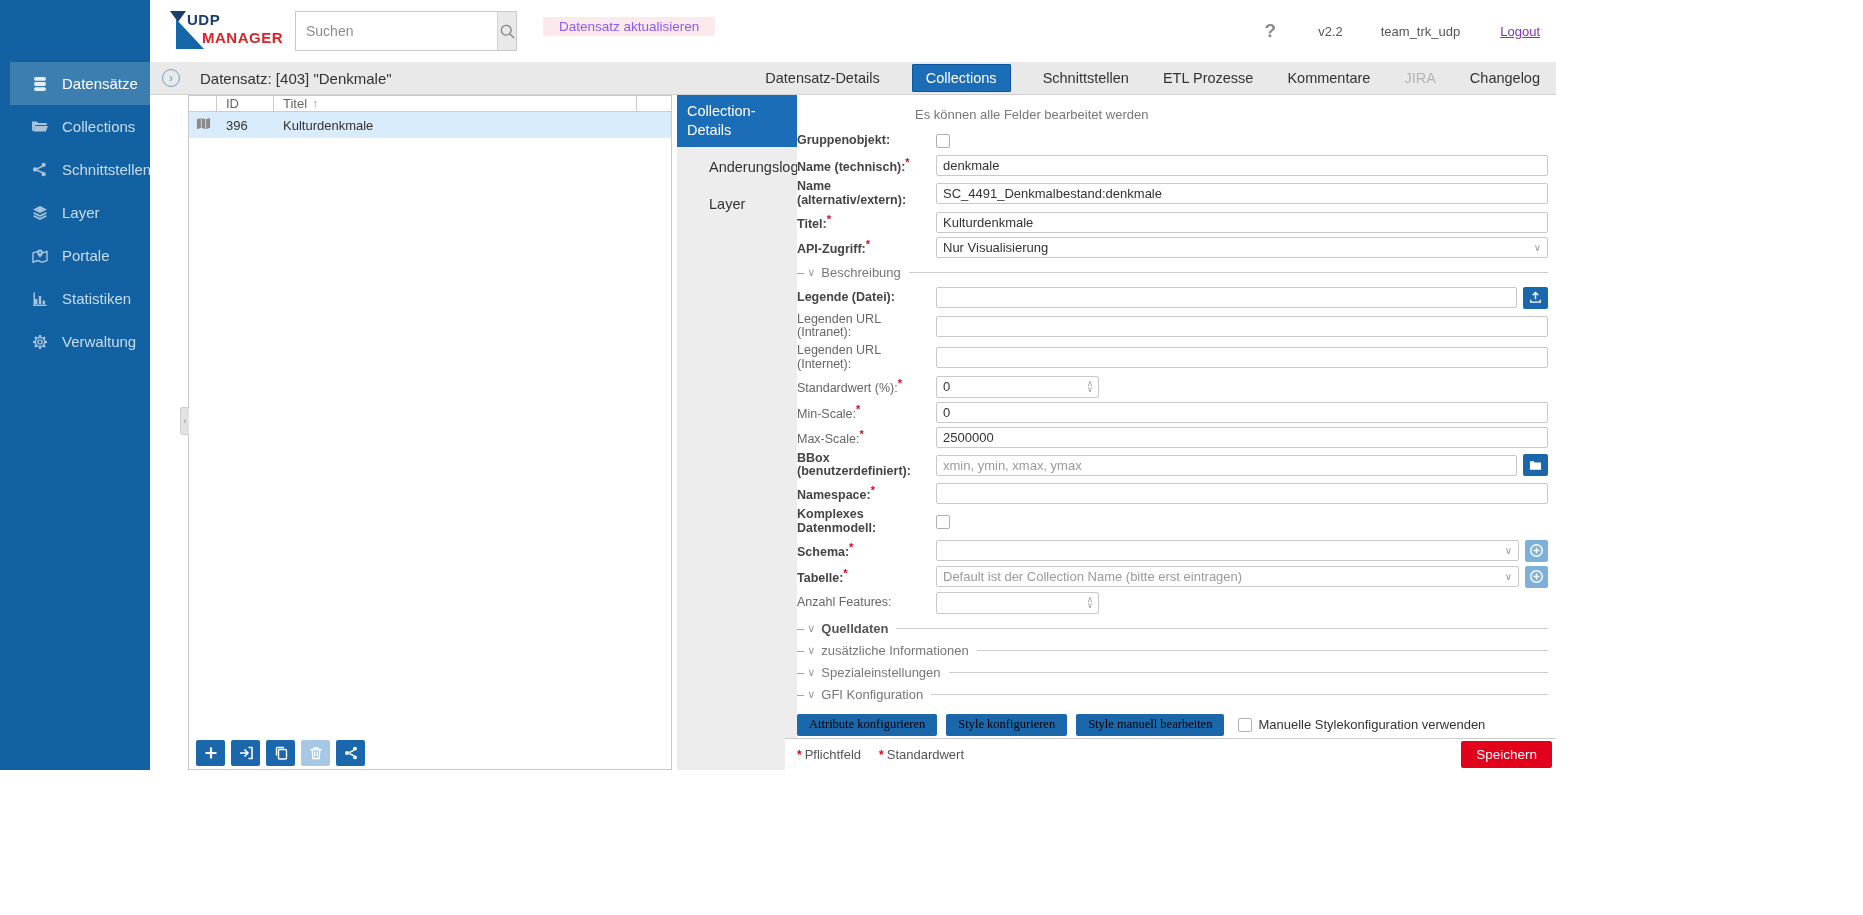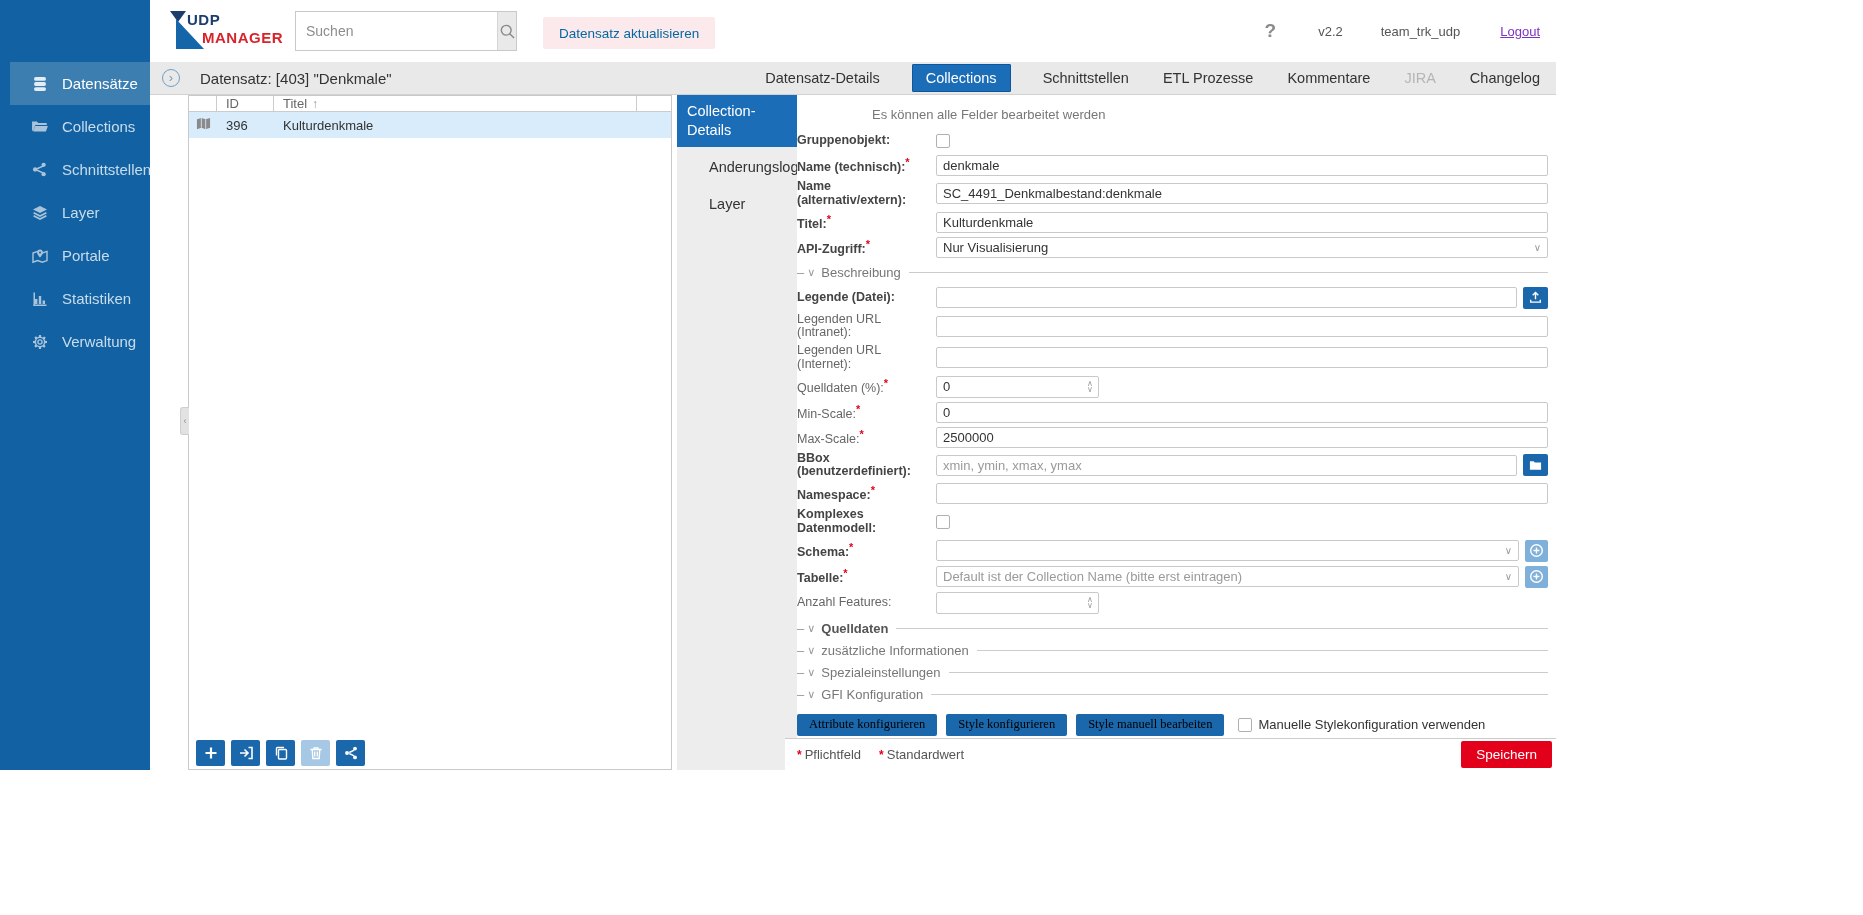--- a/index.html
+++ b/index.html
@@ -18,21 +18,21 @@
   
   .topbar { position:absolute; left:150px; top:0; width:1406px; height:62px; background:#fff; }
   .logo { position:absolute; left:20px; top:9px; width:110px; height:44px; }
   .logo-mark { position:absolute; left:0; top:0; }
   .logo-udp { position:absolute; left:17px; top:2px; font-size:15px; font-weight:bold; color:#1c3e6d; letter-spacing:0.5px; }
   .logo-manager { position:absolute; left:32px; top:20px; font-size:15px; font-weight:bold; color:#d8232a; letter-spacing:0.5px; }
   .search { position:absolute; left:145px; top:11px; width:222px; height:40px; border:1px solid #c9c9c9; display:flex; background:#fff; }
   .search input { flex:1; border:none; outline:none; padding:0 10px; font-size:14px; color:#333; font-family:inherit; }
   .search input::placeholder { color:#8d8d8d; }
   .search-btn { width:33px; border:none; border-left:1px solid #d5d5d5; background:#e9e9e9; color:#888; display:flex; align-items:center; justify-content:center; cursor:pointer; }
-  .refresh-btn { position:absolute; left:393px; top:17px; height:32px; padding:0 16px; background:#fbe9eb; color:#0369a1; border:none; border-radius:2px; font-size:13.5px; font-family:inherit; }
+  .refresh-btn { position:absolute; left:393px; top:17px; height:19px; padding:0 16px; background:#fbe9eb; color:#8b5cf6; border:none; border-radius:2px; font-size:13.5px; font-family:inherit; }
   .topbar-right { position:absolute; right:16px; top:0; height:62px; display:flex; align-items:center; }
   .help { font-size:19px; font-weight:bold; color:#8a8a8a; cursor:pointer; margin-right:42px; }
   .version { font-size:13px; color:#555; margin-right:38px; }
   .username { font-size:13px; color:#555; margin-right:40px; }
   .logout { font-size:13px; color:#7d33c1; text-decoration:underline; cursor:pointer; }
 
   
   .headerbar { position:absolute; left:150px; top:62px; width:1406px; height:33px; background:#e9e9e9; border-bottom:1px solid #d2d2d2; display:flex; align-items:center; padding-left:12px; }
   .circ-icon { width:18px; height:18px; border:1.5px solid #6fa0c6; border-radius:50%; color:#6fa0c6; font-size:13px; line-height:15px; text-align:center; cursor:pointer; flex-shrink:0; }
   .record-title { font-size:15px; font-weight:normal; color:#333; margin-left:20px; }
@@ -62,21 +62,21 @@
   .collapse-handle { position:absolute; left:180px; top:407px; width:9px; height:28px; background:#e2e2e2; border:1px solid #cfcfcf; border-right:none; border-radius:3px 0 0 3px; color:#8f8f8f; font-size:9px; display:flex; align-items:center; justify-content:center; cursor:pointer; }
 
   
   .coll-nav { position:absolute; left:677px; top:95px; width:120px; height:675px; background:#ededed; }
   .coll-item { font-size:14.5px; color:#333; padding:7px 10px; cursor:pointer; line-height:1.3; }
   .coll-item.active { background:#1b6db8; color:#fff; }
   .coll-item + .coll-item { margin-top:4px;padding-left:32px; }
 
   
   .form-panel { position:absolute; left:797px; top:95px; width:759px; height:643px; background:#fff; padding:12px 8px 0 0; overflow:hidden; }
-  .form-info { margin-left:75px; font-size:13px; color:#777; margin-bottom:9px; }
+  .form-info { margin-left:118px; font-size:13px; color:#777; margin-bottom:9px; }
   .frow { display:flex; align-items:center; margin-bottom:4px; min-height:20px; }
   .flabel { width:139px; flex-shrink:0; font-size:12.5px; color:#666; line-height:1.1; padding-right:6px; }
   .flabel.bold { font-weight:bold; color:#444; }
   .req { color:#e2001a; font-weight:bold; font-size:11px; }
   .fctrl { flex:1; display:flex; align-items:center; }
   .finput { flex:1; height:21px; border:1px solid #c9c9c9; border-radius:2px; padding:0 6px; font-size:13px; color:#333; font-family:inherit; background:#fff; min-width:0; }
   .finput::placeholder { color:#9a9a9a; }
   .fselect { flex:1; height:21px; border:1px solid #c9c9c9; border-radius:2px; padding:0 6px; font-size:13px; color:#333; display:flex; align-items:center; justify-content:space-between; cursor:pointer; background:#fff; }
   .fselect .ph { color:#9a9a9a; }
   .chev { color:#999; font-size:10px; margin-left:6px; }
@@ -356,21 +356,21 @@
     </div>
 
     <div class="frow">
       <label class="flabel">Legenden URL (Internet):</label>
       <div class="fctrl">
           <input class="finput" value="" style="">
         </div>
     </div>
 
     <div class="frow">
-      <label class="flabel"><span>Quelldaten (%):</span><sup class="req">*</sup></label>
+      <label class="flabel"><span>Standardwert (%):</span><sup class="req">*</sup></label>
       <div class="fctrl">
         <div class="spin-box">
           <input value="0" style="">
           <span class="spins">
               <span>∧</span>
               <span>∨</span>
             </span>
         </div>
       </div>
     </div>

